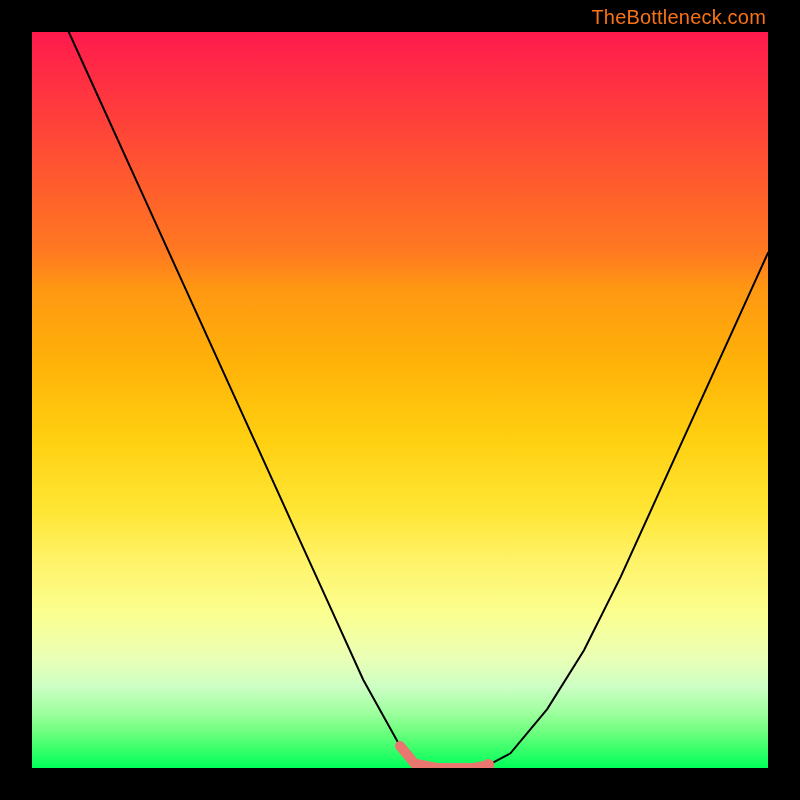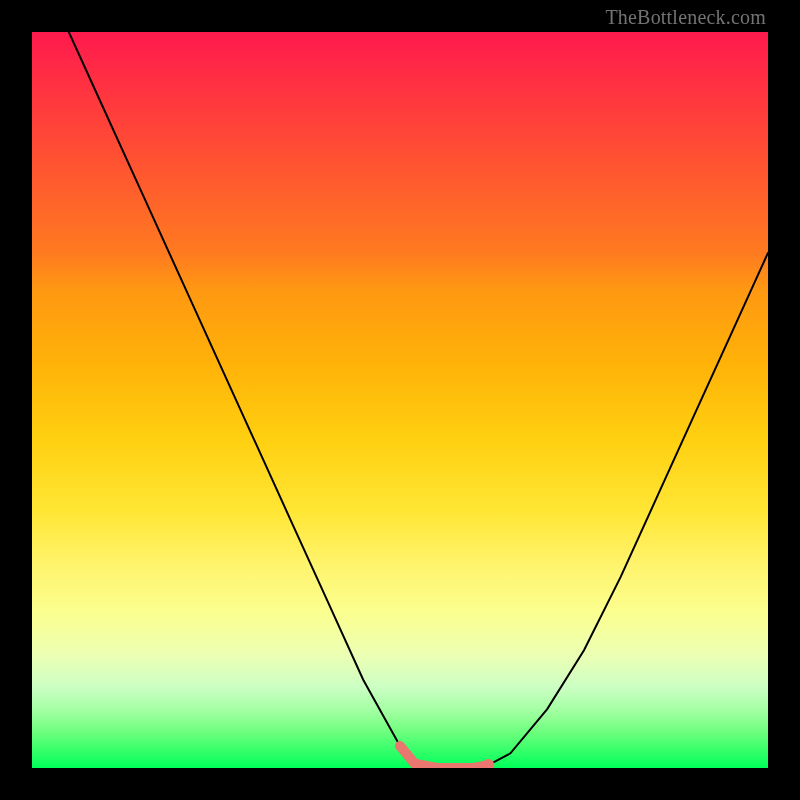--- a/index.html
+++ b/index.html
@@ -53,25 +53,24 @@
   .curve-svg {
     position: absolute;
     inset: 0;
     width: 736px;
     height: 736px;
   }
   .watermark {
     position: absolute;
     top: 6px;
     right: 34px;
-    color: #737373;
+    color: #f97316;
     font-size: 20px;
     font-weight: 500;
     letter-spacing: 0.2px;
-    font-family: Liberation Serif, serif;
   }
 </style>
 </head>
 <body>
 
 <div class="frame">
 
   <div class="watermark">TheBottleneck.com</div>
 
   <div class="plot">

